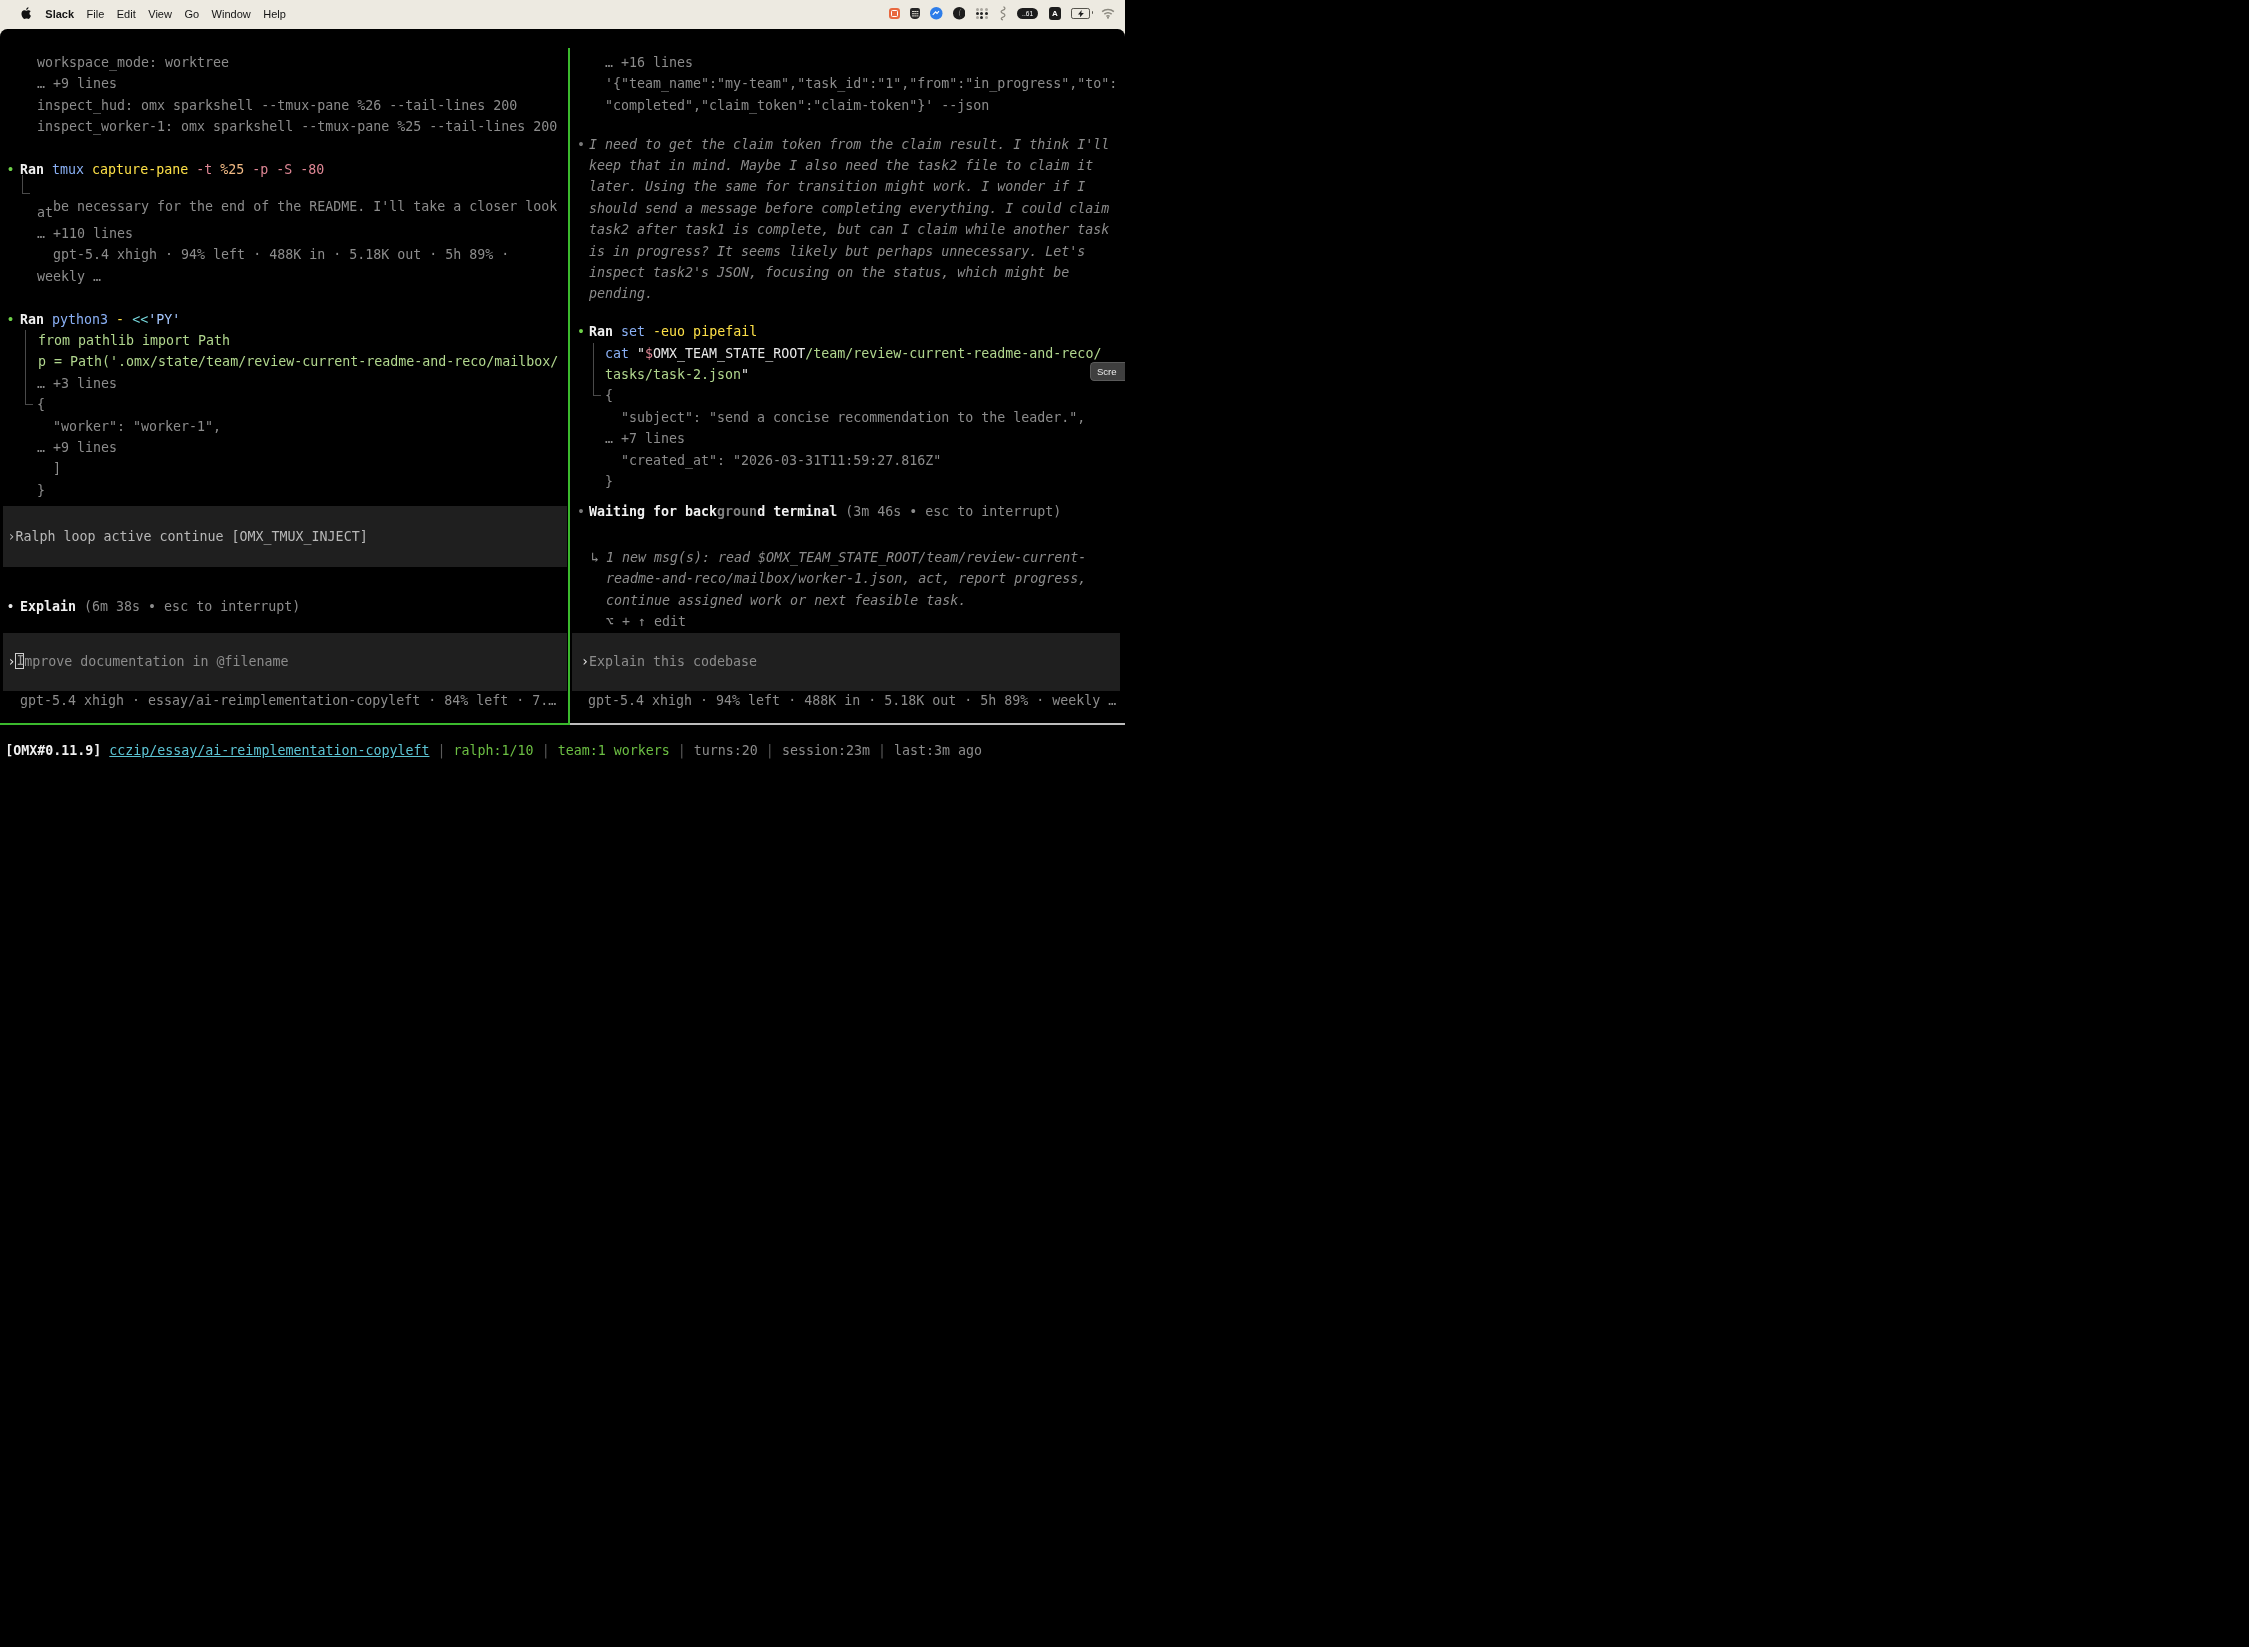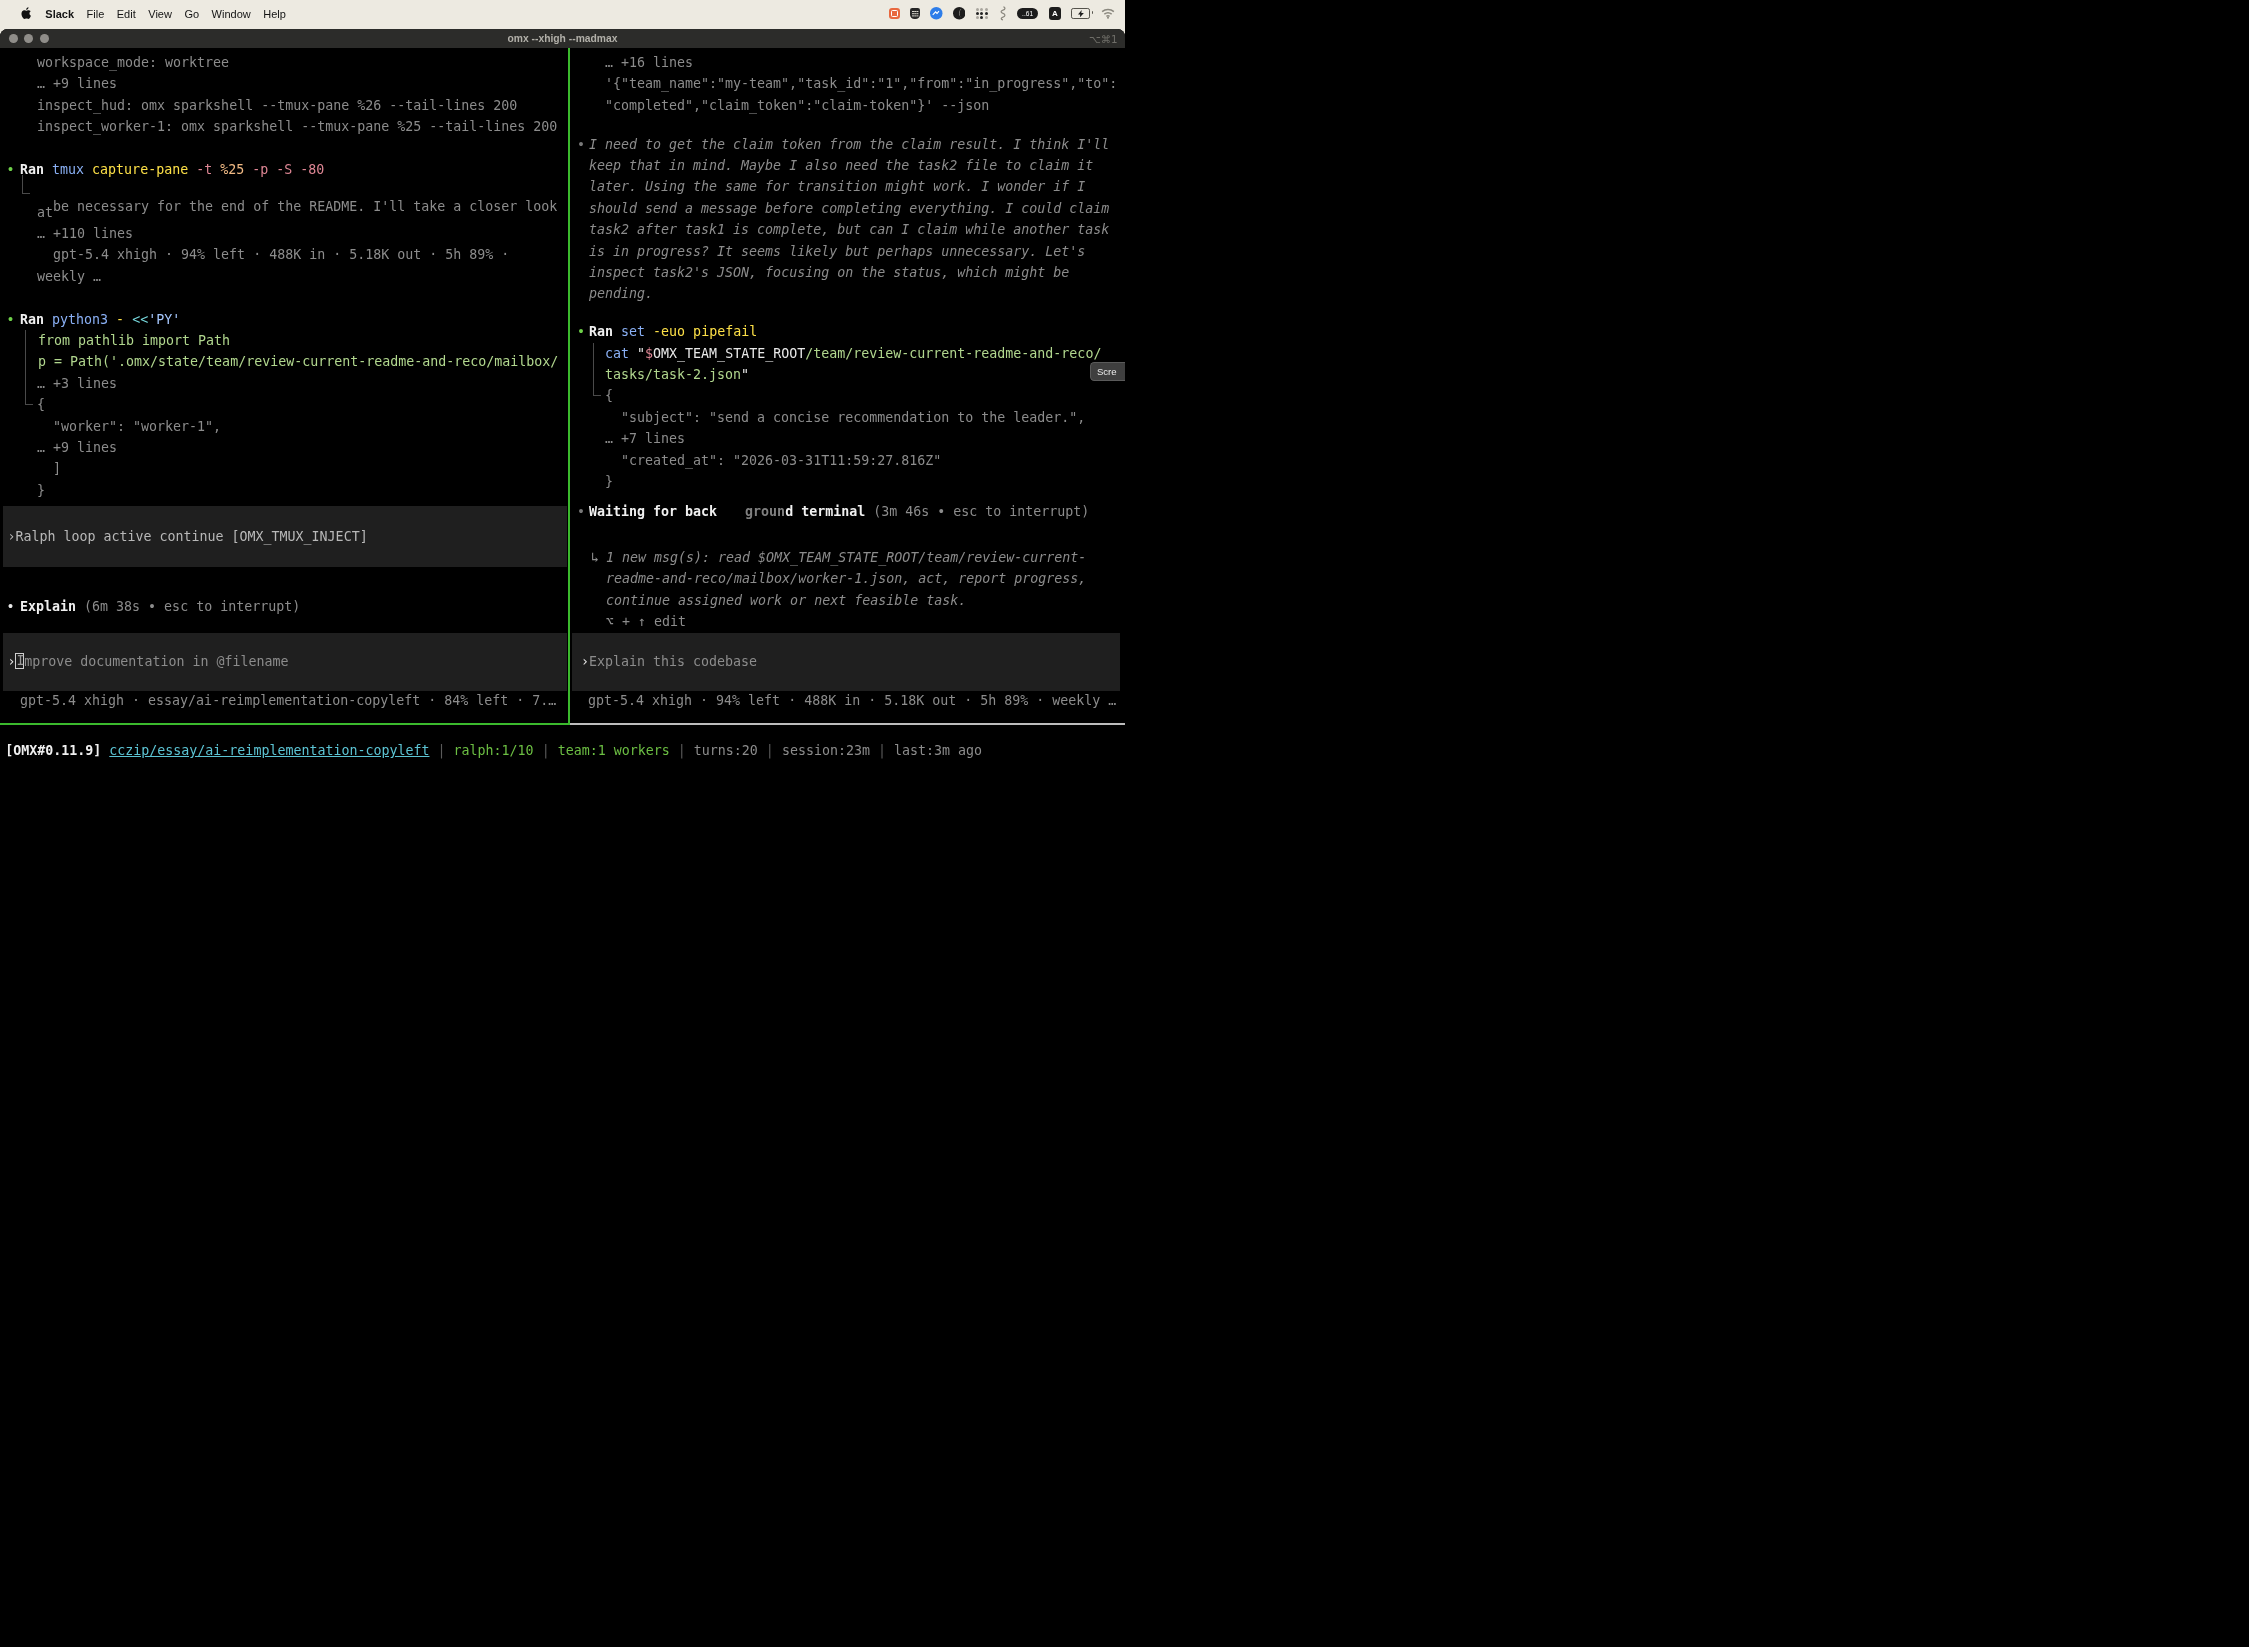--- a/index.html
+++ b/index.html
@@ -36,21 +36,21 @@
   .tl{position:absolute;left:8.9px;top:5.2px;display:flex;gap:6.6px;}
   .tl i{width:8.9px;height:8.9px;border-radius:50%;background:#8f8d89;}
   .wtitle{color:#b2b0a9;font-family:"Liberation Sans",sans-serif;font-size:10.3px;font-weight:bold;}
   .wshort{position:absolute;right:7.4px;color:#6f6e68;font-family:"DejaVu Sans","Liberation Sans",sans-serif;font-size:10.3px;}
   
   .term{position:absolute;top:19px;left:0;right:0;bottom:0;font-size:13.3px;line-height:21.4px;color:#8c8c8c;}
   .ln{position:absolute;white-space:pre;}
   .g{color:#8c8c8c;} .g2{color:#b8b8b8;}
   .w{color:#e9e9e9;}
   .b{color:#f0f0f0;font-weight:bold;}
-  .dimb{color:#7f7f7f;font-weight:bold;margin-left:28px;}
+  .dimb{color:#7f7f7f;font-weight:bold;}
   .gb{color:#6fd24a;}
   .dim{color:#787878;}
   .blue{color:#8ab0f5;} .lav{color:#fde047;} .pink{color:#de8694;} .orange{color:#f0b984;}
   .cyan{color:#77d9de;} .lblue{color:#a6c8ff;} .green{color:#b1d78e;}
   .it{font-style:italic;}
   .band{position:absolute;background:#1f1f1f;display:flex;align-items:center;white-space:pre;box-sizing:border-box;}
   .conn{position:absolute;border-left:1.5px solid #4a4a4a;border-bottom:1.5px solid #4a4a4a;}
   .cursor{display:inline-block;width:8.9px;height:16px;border:1.5px solid #cfcfcf;box-sizing:border-box;
           color:#9a9a9a;text-align:center;line-height:14px;vertical-align:middle;margin-top:-2.2px;}
   .vdivider{position:absolute;left:568px;top:0;width:2.2px;height:677px;background:#3bb92d;}
@@ -129,29 +129,20 @@
           <path d="M4.5 8.4a8 8 0 0110 0" stroke="#8b887f" stroke-width="2" fill="none"></path>
           <path d="M7.3 11.4a4.2 4.2 0 014.4 0" stroke="#8b887f" stroke-width="2" fill="none"></path>
           <circle cx="9.5" cy="13.3" r="1.4" fill="#8b887f"></circle>
         </svg>
       </span>
   </div>
 </div>
 <div class="desktopstrip"></div>
 
 <div class="window">
-  <div class="titlebar">
-    <span class="tl">
-        <i></i>
-        <i></i>
-        <i></i>
-      </span>
-    <span class="wtitle">omx --xhigh --madmax</span>
-    <span class="wshort">⌥⌘1</span>
-  </div>
 
   <div class="term">
 
     <div class="ln" style="left:37px;top:3.7px"><span class="g">workspace_mode: worktree</span></div>
     <div class="ln" style="left:37px;top:25px"><span class="g">… +9 lines</span></div>
     <div class="ln" style="left:37px;top:47px"><span class="g">inspect_hud: omx sparkshell --tmux-pane %26 --tail-lines 200</span></div>
     <div class="ln" style="left:37px;top:68px"><span class="g">inspect_worker-1: omx sparkshell --tmux-pane %25 --tail-lines 200</span></div>
 
     <div class="ln" style="left:6.6px;top:111px"><span class="gb">•</span></div>
     <div class="ln" style="left:20px;top:111px"><span class="b">Ran</span> <span class="blue">tmux</span> <span class="lav">capture-pane</span> <span class="pink">-t</span> <span class="orange">%25</span> <span class="pink">-p -S -80</span></div>

